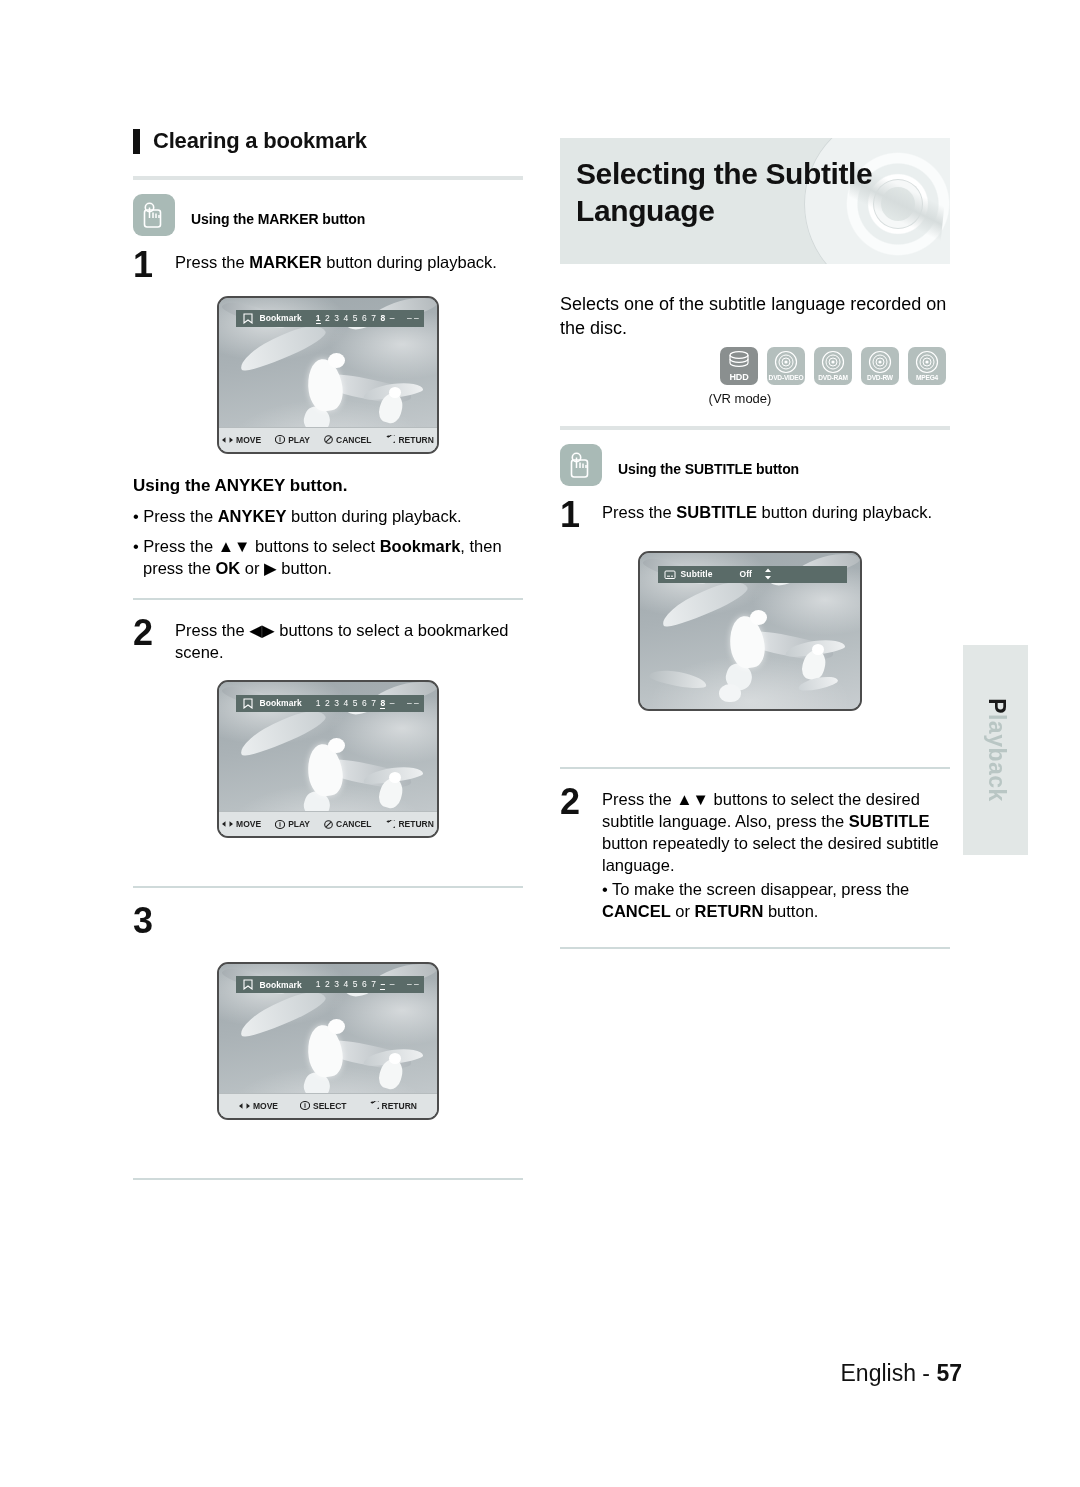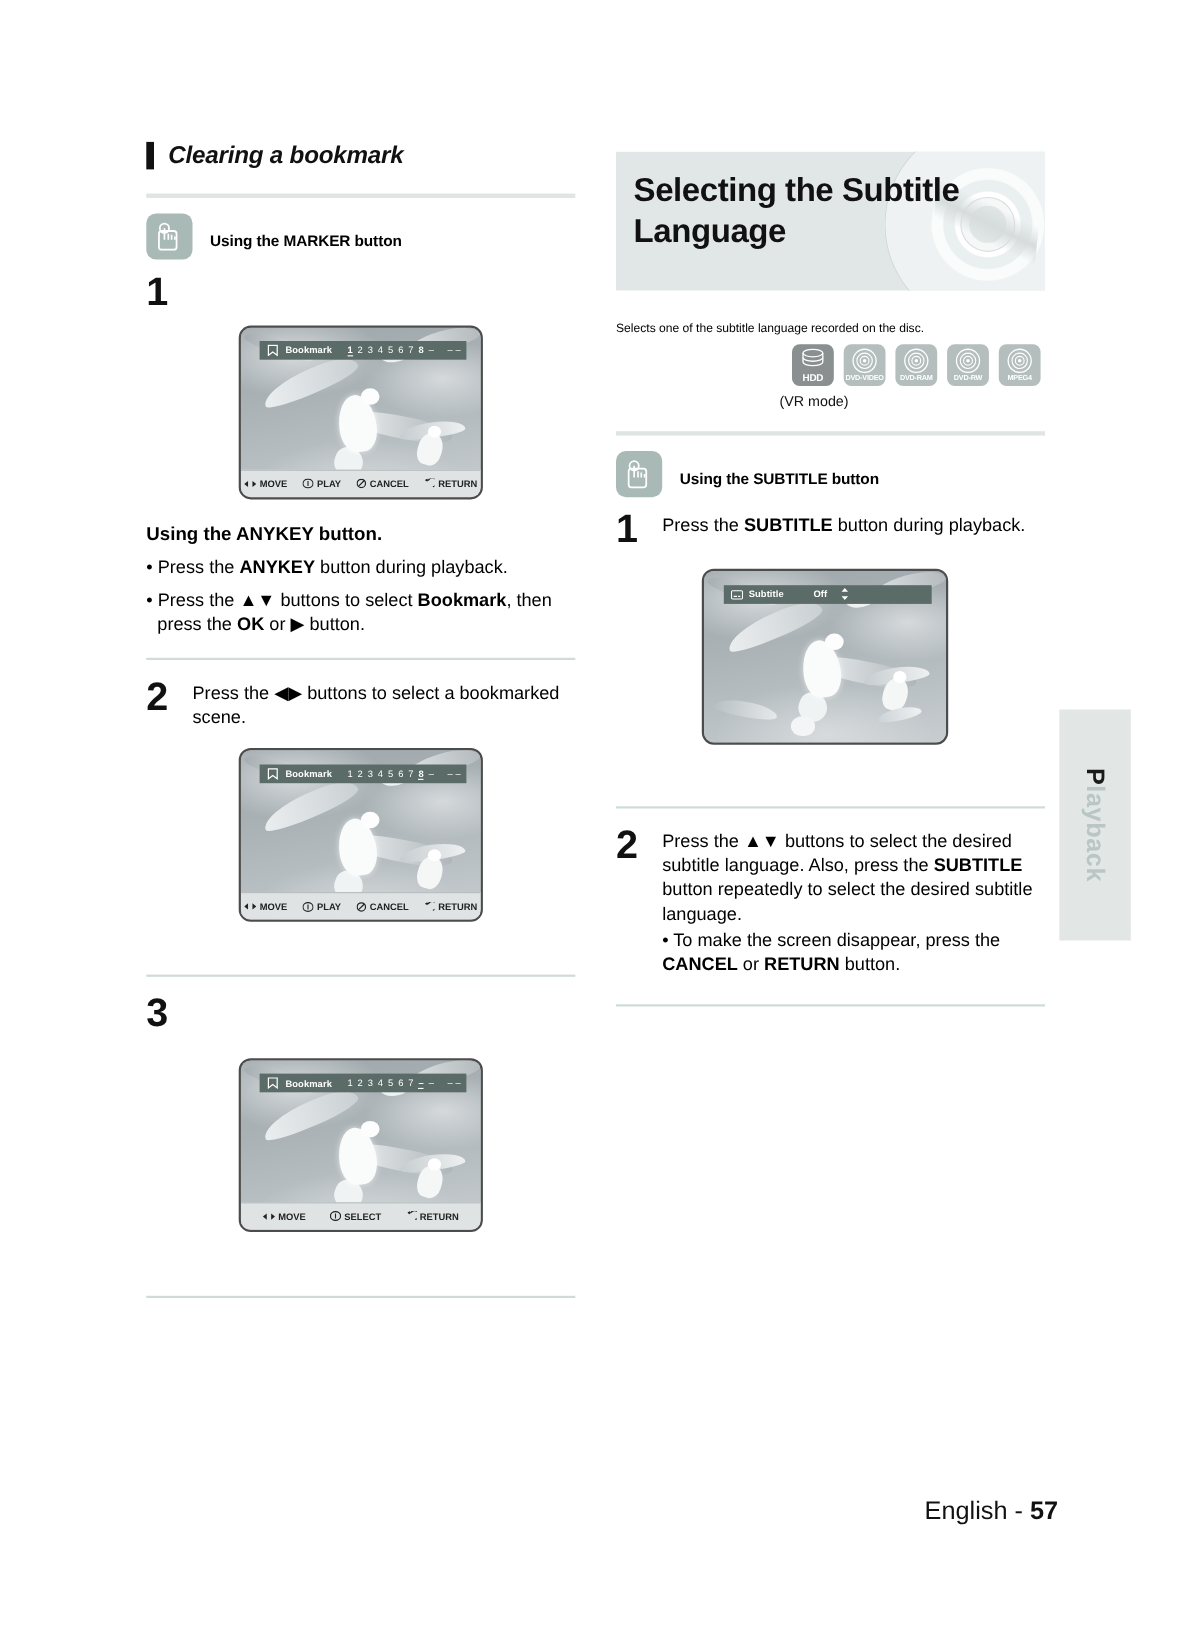--- a/index.html
+++ b/index.html
@@ -72,21 +72,20 @@
     width: 7px;
     height: 25px;
     background: #111111;
     flex: 0 0 auto;
   }
   .section-heading .htxt {
     font-size: 22px;
     font-weight: bold;
     letter-spacing: -0.2px;
     color: #111;
-    font-style: italic;
   }
 
   .rule {
     height: 4px;
     background: #dfe4e4;
     margin: 0 0 14px 0;
   }
   .rule-thin {
     height: 2px;
     background: #cfdada;
@@ -140,21 +139,21 @@
   }
   .step-body b { font-weight: bold; }
   .bullet-line {
     font-size: 16.5px;
     line-height: 1.33;
     margin-top: 9px;
     padding-left: 10px;
     text-indent: -10px;
   }
   .para {
-    font-size: 11px;
+    font-size: 18px;
     line-height: 1.36;
   }
 
   .bold-line {
     font-size: 17px;
     font-weight: bold;
     margin-bottom: 10px;
   }
 
   
@@ -499,20 +498,21 @@
           <circle cx="16.5" cy="13.5" r="4.2" fill="none" stroke="#ffffff" stroke-width="1.6"></circle>
           <path d="M16.5 13.5 L16.5 24" stroke="#ffffff" stroke-width="1.5" fill="none"></path>
           <path d="M20 18.5 L20 24 M23 19.5 L23 24 M26 21 L26 24" stroke="#ffffff" stroke-width="1.5" fill="none"></path>
         </svg>
       </div>
       <div class="subhead-text">Using the MARKER button</div>
     </div>
 
     <div class="step">
       <div class="step-num">1</div>
+      <div class="step-body"><span>Press the </span><b>MARKER</b><span> button during playback.</span></div>
     </div>
 
     <div class="tv">
       <div class="tv-photo">
         <div class="gull g-t2-wing"></div>
         <div class="gull g-t-wing"></div>
         <div class="gull g-t3"></div>
         <div class="gull g-main-wingL"></div>
         <div class="gull g-main-wingR"></div>
         <div class="gull g-main-tail"></div>

